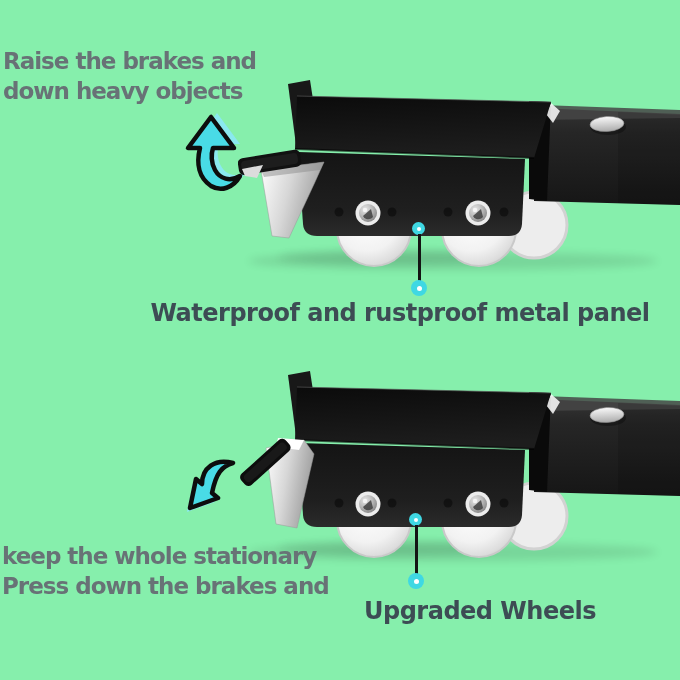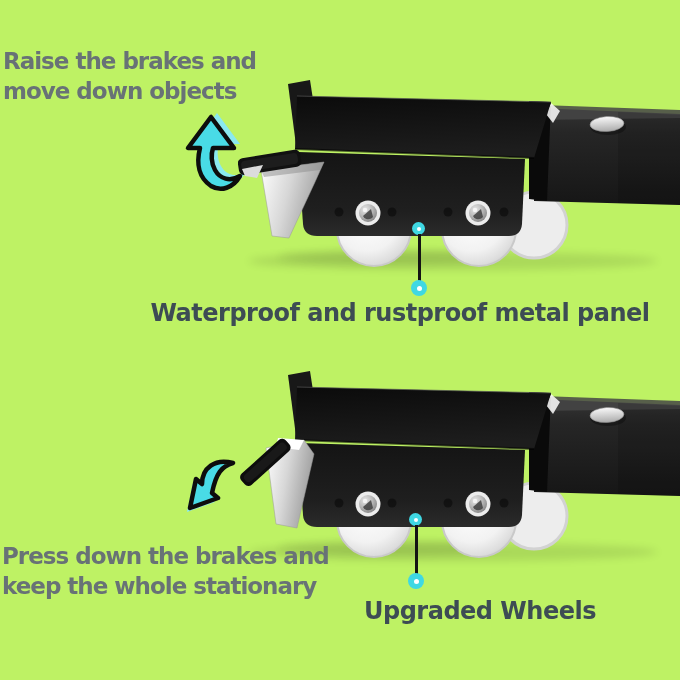--- a/index.html
+++ b/index.html
@@ -1,17 +1,17 @@
 <!DOCTYPE html>
 <html><head>
 <meta charset="utf-8">
 <style>
   html,body{margin:0;padding:0;background:#fff;}
   .canvas{
-    position:relative;width:680px;height:680px;background:#bef264;overflow:hidden;
+    position:relative;width:680px;height:680px;background:#86efac;overflow:hidden;
     font-family:"DejaVu Sans","Liberation Sans",sans-serif;
   }
   .instruction{
     position:absolute;color:#687276;font-weight:bold;font-size:23px;
     line-height:30px;letter-spacing:-1px;white-space:nowrap;
   }
   #instr-raise{left:3px;top:46px;}
   #instr-press{left:2px;top:541px;}
   .callout-label{
     position:absolute;color:#3d4c54;font-weight:bold;text-align:center;
@@ -42,21 +42,21 @@
   #c2-line{left:415px;top:525px;width:2.5px;height:50px;background:#141414;position:absolute;}
   #c2-dot-bottom{left:408px;top:573px;}
 </style>
 </head>
 <body>
 
 <div class="canvas">
 
   <div class="instruction" id="instr-raise">
     <div>Raise the brakes and</div>
-    <div>move down objects</div>
+    <div>down heavy objects</div>
   </div>
 
   <svg class="arrow" id="arrow-up" viewBox="0 0 66 92">
     <path d="M31 5 L8 36 L20 36 C16 52 19 66 31 74 C41 80 53 76 60 64 C50 70 40 67 35 58 C31 51 31 42 33 36 L54 36 Z" transform="translate(6 -4)" fill="#8ae9ef"></path>
     <path d="M31 5 L8 36 L20 36 C16 52 19 66 31 74 C41 80 53 76 60 64 C50 70 40 67 35 58 C31 51 31 42 33 36 L54 36 Z" fill="#49dbe6" stroke="#0d0d0d" stroke-width="4.5" stroke-linejoin="round"></path>
   </svg>
 
   <svg class="product variant-up" id="product-1" viewBox="0 0 442 206">
     <defs>
       <linearGradient id="gPlate" x1="0" y1="0" x2="0.2" y2="1">
@@ -238,22 +238,22 @@
       <rect x="0" y="90" width="54" height="9" rx="4" transform="rotate(-42 27 94)" fill="#191919"></rect>
     </g>
   </svg>
 
   <svg class="arrow" id="arrow-down" viewBox="0 0 62 62">
     <path d="M8 57 L14 28 L20 33 C20 17 33 7 51 12 C40 15 34 22 30 42 L36 47 Z" transform="translate(-3 4)" fill="#8ae9ef"></path>
     <path d="M8 57 L14 28 L20 33 C20 17 33 7 51 12 C40 15 34 22 30 42 L36 47 Z" fill="#49dbe6" stroke="#0d0d0d" stroke-width="4.5" stroke-linejoin="round"></path>
   </svg>
 
   <div class="instruction" id="instr-press">
+    <div>keep the whole stationary</div>
     <div>Press down the brakes and</div>
-    <div>keep the whole stationary</div>
   </div>
 
   <span class="dot dot-small" id="c2-dot-top"></span>
   <div id="c2-line"></div>
   <span class="dot dot-big" id="c2-dot-bottom"></span>
   <div class="callout-label" id="label-wheels">Upgraded Wheels</div>
 
 </div>
 
 </body></html>

